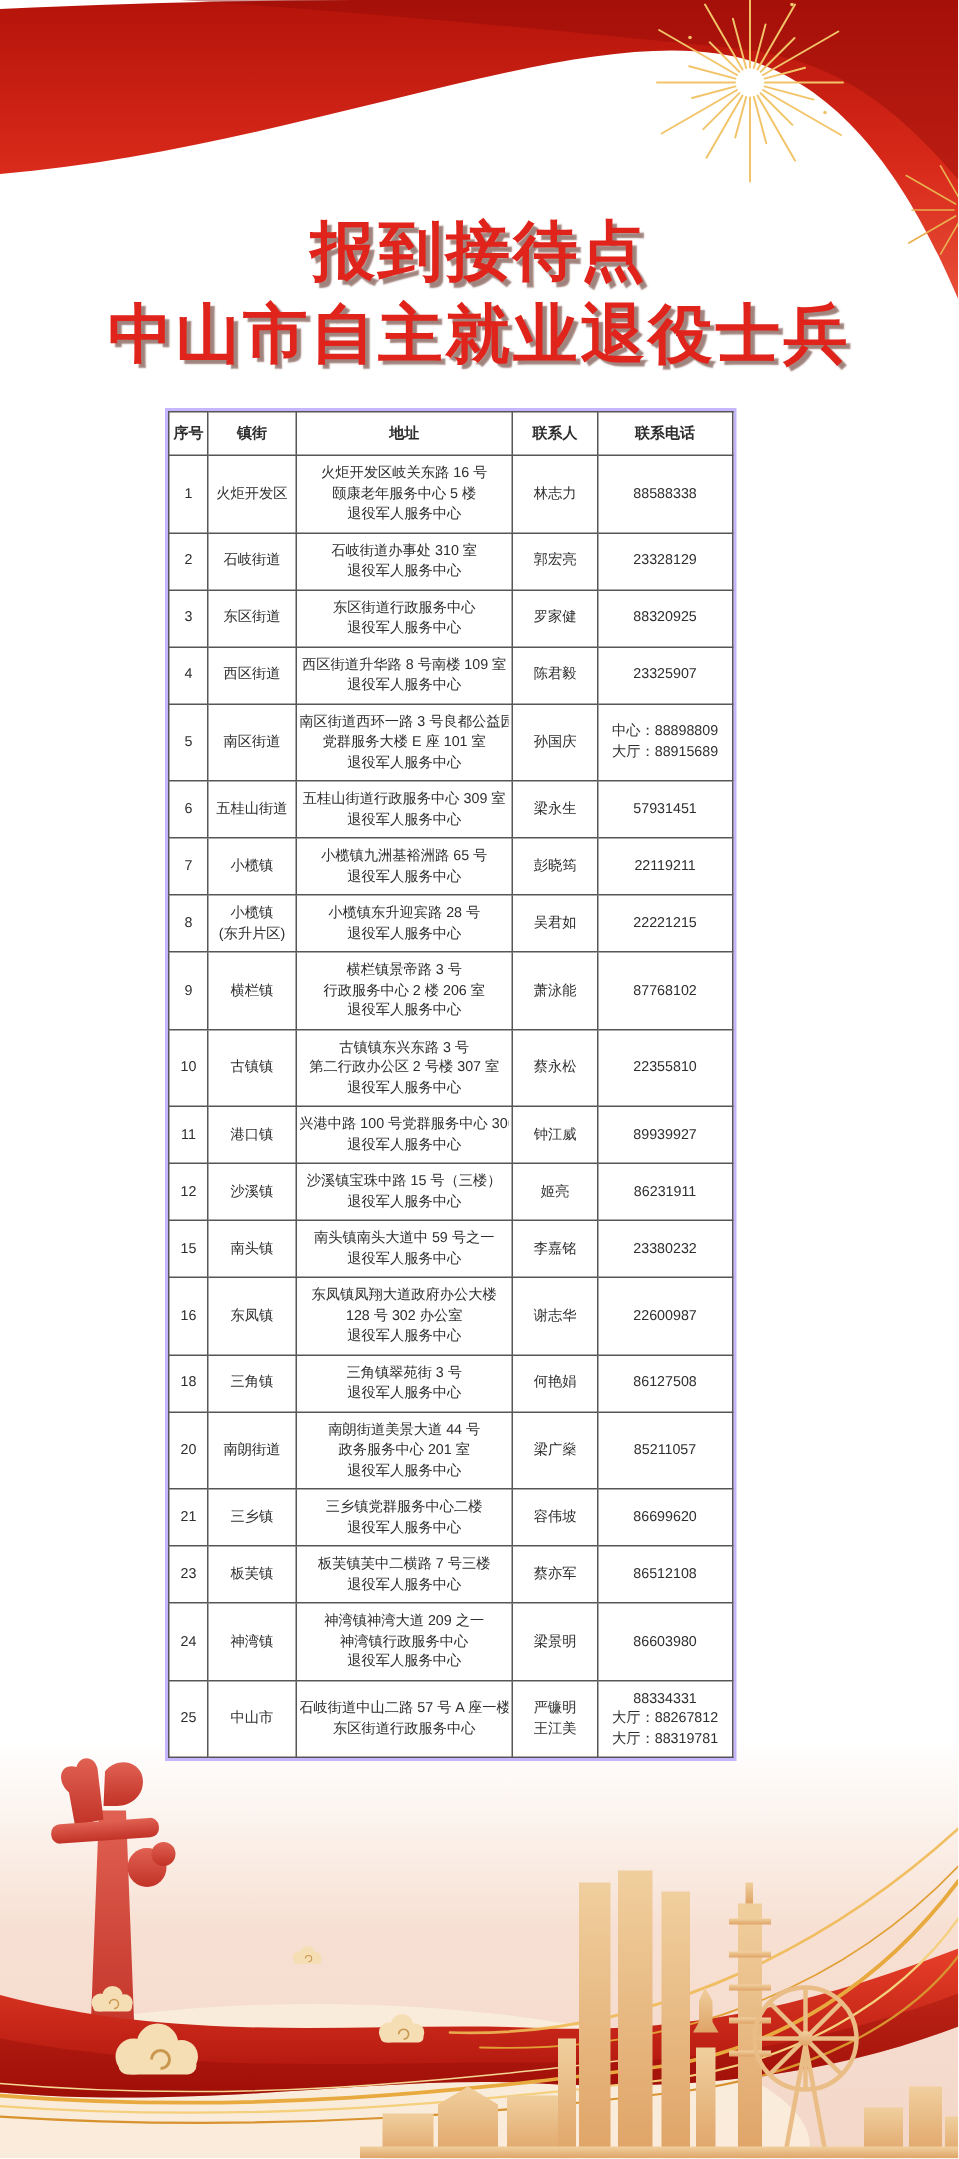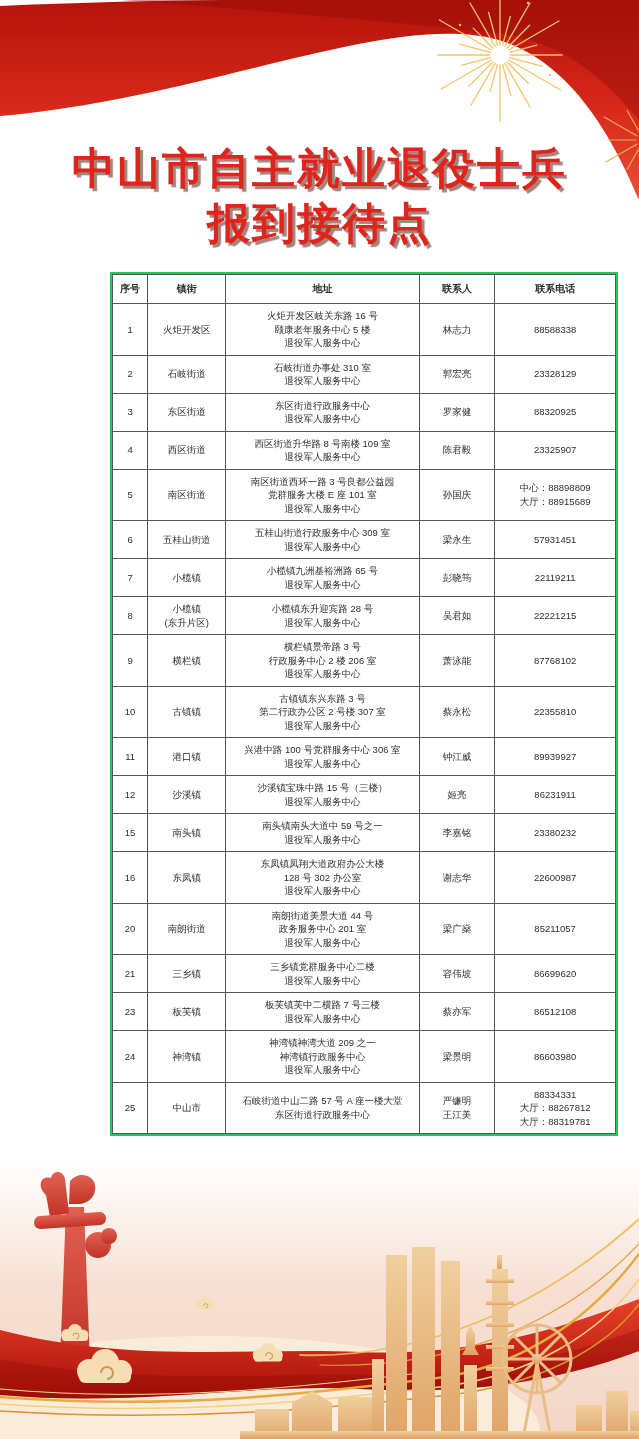--- a/index.html
+++ b/index.html
@@ -9,22 +9,22 @@
   }
   .top-deco{position:absolute;top:0;left:0;z-index:1;}
   .bottom-deco{position:absolute;top:1159px;left:0;z-index:0;}
   .title{
     position:absolute;top:141px;left:0;width:100%;text-align:center;z-index:2;
     color:#e0231b;font-weight:bold;font-size:43px;line-height:55px;letter-spacing:2px;
     text-shadow:3px 3px 1px rgba(82,30,18,0.55);
     font-family:"Liberation Sans","DejaVu Sans",sans-serif;
   }
   .table-wrap{
-    position:absolute;left:110px;top:272px;width:508px;z-index:2;
-    border:2px solid #22c55e;background:#ffffff;box-sizing:border-box;
+    position:absolute;left:110px;top:272px;width:381px;z-index:2;
+    border:2px solid #c4b5fd;background:#ffffff;box-sizing:border-box;
   }
   table{width:100%;border-collapse:collapse;table-layout:fixed;}
   th,td{border:1px solid #565656;text-align:center;vertical-align:middle;color:#2e2e2e;}
   th{font-size:10px;padding:7px 2px;font-weight:bold;background:#ffffff;}
   td{font-size:9.5px;line-height:13.5px;padding:5px 2px;font-weight:500;}
   td div{white-space:nowrap;overflow:hidden;}
 </style>
 </head>
 <body>
 
@@ -79,22 +79,22 @@
       <line x1="0" y1="-8" x2="0" y2="-46" transform="rotate(180)"></line>
       <line x1="0" y1="-8" x2="0" y2="-34" transform="rotate(210)"></line>
       <line x1="0" y1="-8" x2="0" y2="-44" transform="rotate(240)"></line>
       <line x1="0" y1="-8" x2="0" y2="-36" transform="rotate(270)"></line>
       <line x1="0" y1="-8" x2="0" y2="-46" transform="rotate(300)"></line>
       <line x1="0" y1="-8" x2="0" y2="-34" transform="rotate(330)"></line>
     </g>
   </svg>
 
   <div class="title">
+    <div>报到接待点</div>
     <div>中山市自主就业退役士兵</div>
-    <div>报到接待点</div>
   </div>
 
   <div class="table-wrap">
     <table>
       <colgroup>
         <col style="width:7%">
         <col style="width:15.5%">
         <col style="width:38.5%">
         <col style="width:15%">
         <col style="width:24%">
@@ -359,20 +359,38 @@
             <td>
               <div>东凤镇凤翔大道政府办公大楼</div>
               <div>128 号 302 办公室</div>
               <div>退役军人服务中心</div>
             </td>
             <td>
               <div>谢志华</div>
             </td>
             <td>
               <div>22600987</div>
+            </td>
+          </tr>
+          <tr>
+            <td>
+              <div>18</div>
+            </td>
+            <td>
+              <div>三角镇</div>
+            </td>
+            <td>
+              <div>三角镇翠苑街 3 号</div>
+              <div>退役军人服务中心</div>
+            </td>
+            <td>
+              <div>何艳娟</div>
+            </td>
+            <td>
+              <div>86127508</div>
             </td>
           </tr>
           <tr>
             <td>
               <div>20</div>
             </td>
             <td>
               <div>南朗街道</div>
             </td>
             <td>

